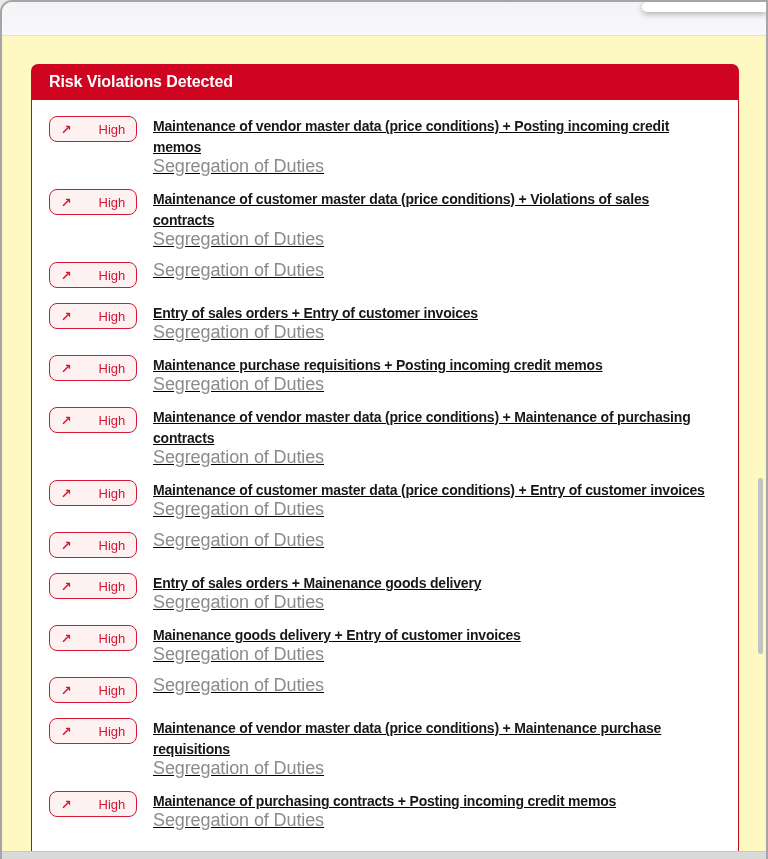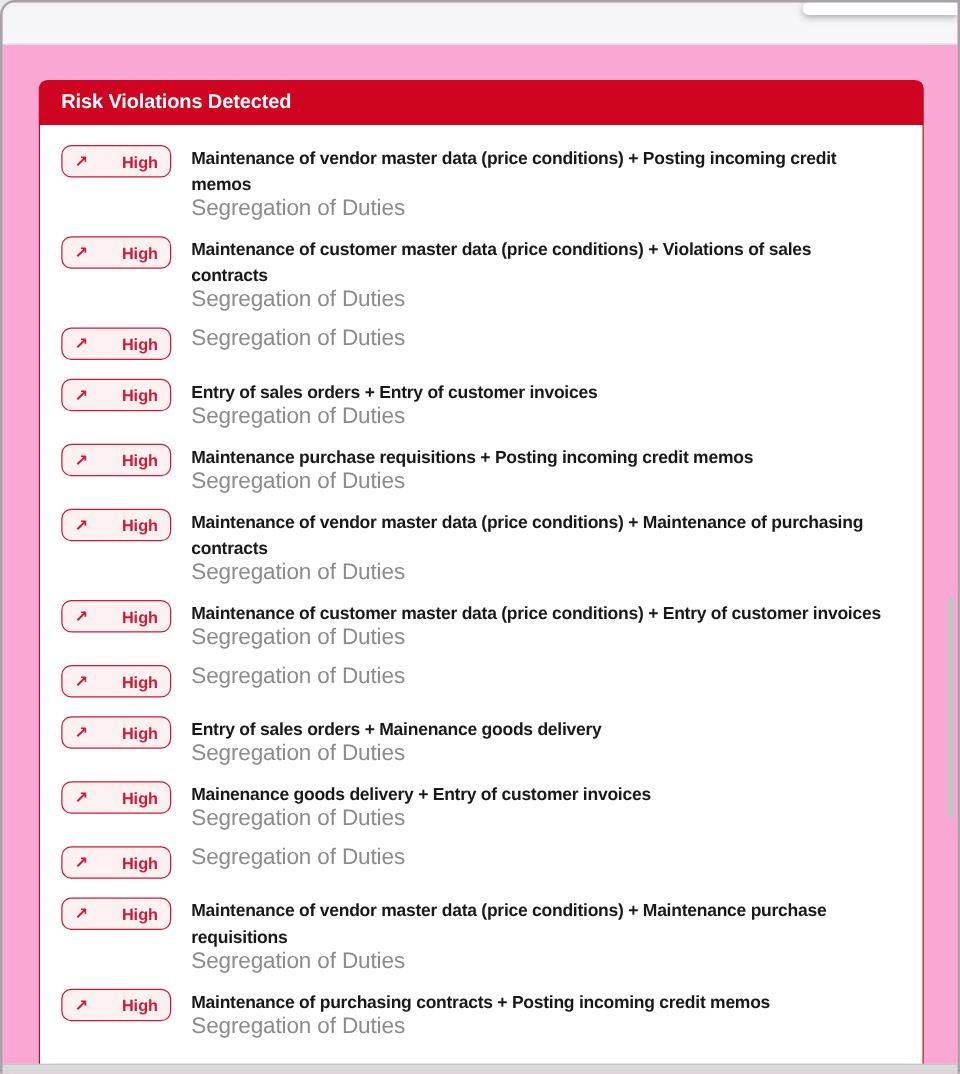--- a/index.html
+++ b/index.html
@@ -11,21 +11,21 @@
     --header-red: #cf0420;
     --badge-red: #d41734;
     --badge-bg: #fdf1f2;
     --card-border: #c20a1e;
   }
 
   .window {
     position: relative;
     width: 768px;
     height: 859px;
-    background: #f9a8d4;
+    background: #fef9c3;
     border: 2px solid #a5a5a9;
     border-bottom: none;
     border-radius: 12px 0 0 0;
     overflow: hidden;
   }
 
   .top-strip {
     position: absolute;
     top: 0; left: 0; right: 0;
     height: 34px;
@@ -100,29 +100,30 @@
     font-size: 13px;
     margin-right: 16px;
   }
   .badge .arrow {
     font-weight: 700;
     font-size: 13px;
     line-height: 1;
     transform: translateY(-0.5px);
   }
   .badge .sev {
-    font-weight: 700;
+    font-weight: 400;
     line-height: 1;
     margin-left: 20px;
   }
 
   .txt {
     flex: 1 1 auto;
     max-width: 580px;
     display: block;
+    text-decoration: underline;
   }
   .title {
     display: block;
     font-size: 14px;
     font-weight: 700;
     letter-spacing: -0.2px;
     line-height: 21px;
     color: #181818;
     white-space: pre-line;
   }

